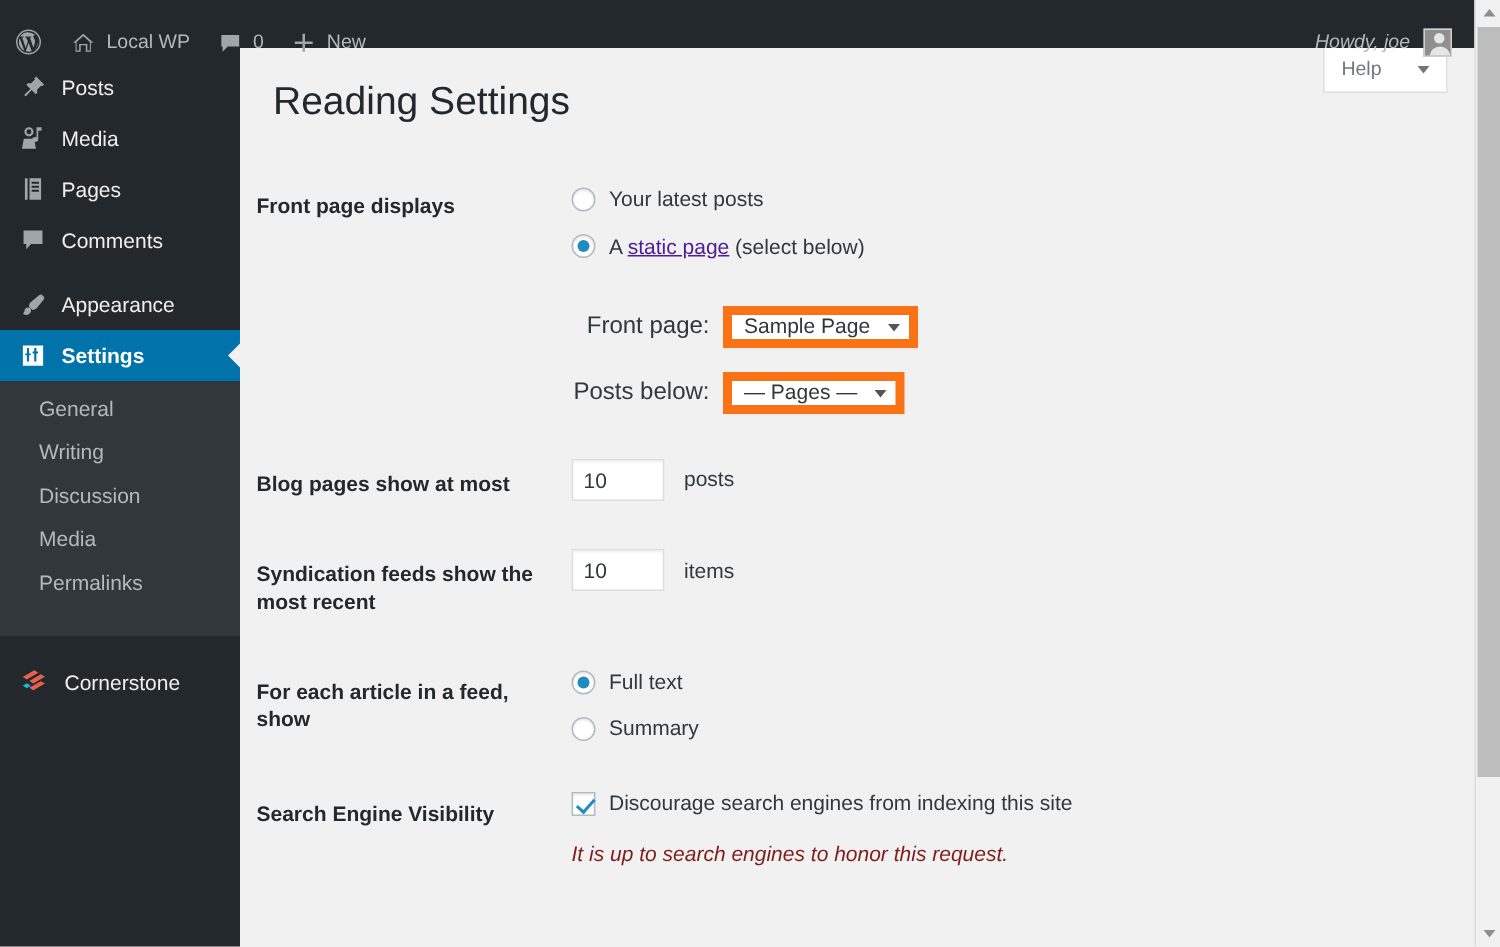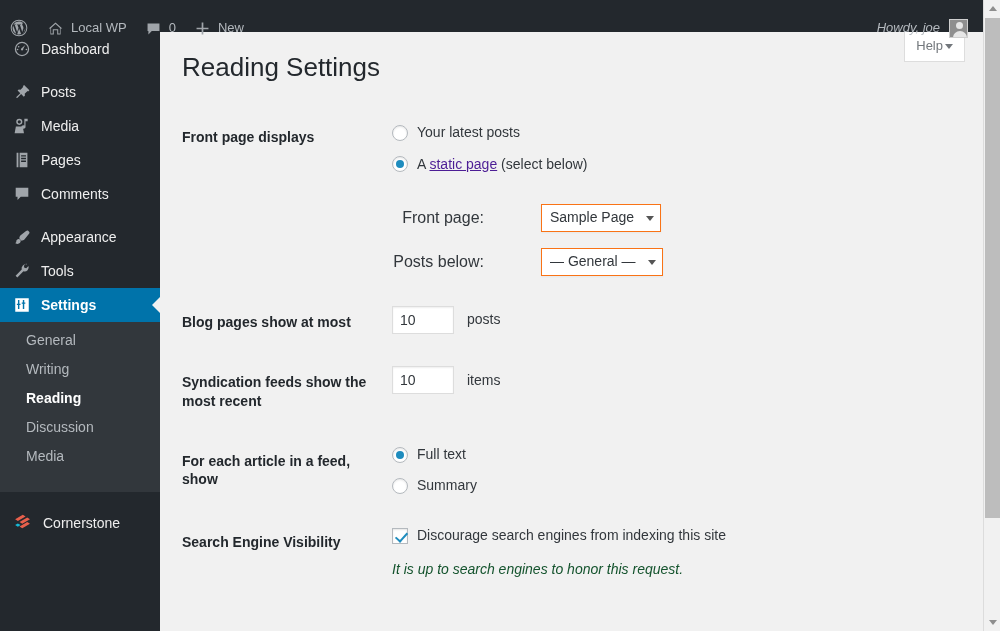--- a/index.html
+++ b/index.html
@@ -99,35 +99,35 @@
     width: 823px; height: 599px;
     background: #f1f1f1;
     overflow: hidden;
   }
   #help-btn {
     position: absolute; top: 0px; right: 18px;
     background: #fff; border: 1px solid #ddd; border-top: none;
     padding: 4px 11px 5px 11px;
     font-size: 13px; color: #72777c; line-height: 20px;
     cursor: pointer;
-    display: flex; align-items: center; gap: 2px;
+    display: flex; align-items: center; gap: 24px;
   }
   .caret-down {
     width: 0; height: 0;
     border-left: 4.5px solid transparent;
     border-right: 4.5px solid transparent;
     border-top: 5px solid #72777c;
   }
   #page-title {
     position: absolute; left: 22px; top: 18px;
     font-size: 26px; font-weight: 400; color: #23282d;
     line-height: 34px;
   }
 
-  table#form { position: absolute; left: 22px; top: 76px; border-collapse: collapse; }
+  table#form { position: absolute; left: 11px; top: 76px; border-collapse: collapse; }
   table#form > tbody > tr > th {
     width: 200px; text-align: left; vertical-align: top;
     padding: 20px 10px 20px 0;
     font-size: 14px; font-weight: 600; color: #23282d;
     line-height: 1.3;
   }
   table#form > tbody > tr > td {
     vertical-align: top; padding: 15px 10px;
     font-size: 14px; color: #32373c; line-height: 1.4;
   }
@@ -155,39 +155,38 @@
     margin-right: 9px; flex: 0 0 16px; position: relative; cursor: pointer;
     box-shadow: inset 0 1px 2px rgba(0,0,0,.1);
   }
   .checkbox.checked::after {
     content: ""; position: absolute; left: 5px; top: 1px;
     width: 5px; height: 10px;
     border: solid #1e8cbe; border-width: 0 2.2px 2.2px 0;
     transform: rotate(42deg);
   }
   .desc {
-    font-style: italic; font-size: 14px; color: #14532d;
+    font-style: italic; font-size: 14px; color: #7f1d1d;
     margin-top: 14px;
   }
 
   
   .sel-row { display: flex; align-items: center; margin-bottom: 16px; }
   .sel-row:last-child { margin-bottom: 0; }
   .sel-label {
     width: 92px; text-align: right; margin-right: 9px;
     font-size: 16px; color: #32373c;
   }
   .select {
     min-width: 108px; height: 28px;
-    border: 1px solid #f97316; background: #fff;
+    border: 6px solid #f97316; background: #fff;
     font-size: 14px; color: #32373c;
     display: flex; align-items: center; justify-content: space-between;
     padding: 0 6px 0 8px; cursor: pointer;
     box-shadow: 0 1px 2px rgba(0,0,0,.04);
-    margin-left: 48px;
   }
   .select .sel-caret {
     width: 0; height: 0; margin-left: 12px;
     border-left: 4px solid transparent;
     border-right: 4px solid transparent;
     border-top: 5px solid #555;
   }
 
   .numfield {
     width: 62px; height: 28px;
@@ -263,104 +262,88 @@
   <div id="ab-right">
     <div class="ab-item">
       <span id="ab-howdy">Howdy, joe</span>
       <span id="avatar"></span>
     </div>
   </div>
 </div>
 
 <div id="sidebar">
 
+
+  <div class="menu-sep"></div>
+
   <div class="menu-item">
     <span class="mi-icon">
       <svg width="18" height="18" viewBox="0 0 20 20">
-          <path d="M10 2a8 8 0 1 0 0 16 8 8 0 0 0 0-16zm0 1.4a6.6 6.6 0 0 1 6.6 6.6A6.6 6.6 0 0 1 10 16.6 6.6 6.6 0 0 1 3.4 10 6.6 6.6 0 0 1 10 3.4zm3.6 2.2-4 3.6a1.3 1.3 0 0 0 .5 2.5 1.3 1.3 0 0 0 1.2-1.7l2.3-4.4zM6.3 6.6a.9.9 0 1 0 0 1.8.9.9 0 0 0 0-1.8zm-1.2 3a.9.9 0 1 0 0 1.8.9.9 0 0 0 0-1.8zm9.8 0a.9.9 0 1 0 0 1.8.9.9 0 0 0 0-1.8z"></path>
-        </svg>
-    </span>
-    <span class="mi-label">Dashboard</span>
+          <path d="M12.3 2.2 10.9 3.6l.6.6-3.1 3.2-2-.3-1.3 1.3 3 3L4 15.3l-.4 1.5 1.5-.4 3.9-4.1 3 3 1.3-1.3-.3-2 3.2-3.1.6.6 1.4-1.4-5.9-5.9z"></path>
+        </svg>
+    </span>
+    <span class="mi-label">Posts</span>
+  </div>
+
+  <div class="menu-item">
+    <span class="mi-icon">
+      <svg width="18" height="18" viewBox="0 0 20 20">
+          <path d="M7 2a3.4 3.4 0 0 0-3.4 3.4A3.4 3.4 0 0 0 7 8.8a3.4 3.4 0 0 0 3.4-3.4A3.4 3.4 0 0 0 7 2zm0 1.6a1.8 1.8 0 1 1 0 3.6 1.8 1.8 0 0 1 0-3.6zM12.6 2v7.4a2.6 2.6 0 0 0-1-.2c-1.3 0-2.3.8-2.3 1.9s1 1.9 2.3 1.9 2.3-.8 2.3-1.9V4.6h2.4V2h-3.7zM3.2 10.6 1.8 18h10.4l-1.4-7.4H3.2z"></path>
+        </svg>
+    </span>
+    <span class="mi-label">Media</span>
+  </div>
+
+  <div class="menu-item">
+    <span class="mi-icon">
+      <svg width="18" height="18" viewBox="0 0 20 20">
+          <path d="M4 2v16h2V2H4zm3.4 0v16H16V2H7.4zm1.6 2.6h5.4v1.5H9V4.6zm0 3h5.4v1.5H9V7.6zm0 3h5.4v1.5H9v-1.5z"></path>
+        </svg>
+    </span>
+    <span class="mi-label">Pages</span>
+  </div>
+
+  <div class="menu-item">
+    <span class="mi-icon">
+      <svg width="18" height="18" viewBox="0 0 20 20">
+          <path d="M3 3h14v10H8.6L5 16.8V13H3V3z"></path>
+        </svg>
+    </span>
+    <span class="mi-label">Comments</span>
   </div>
 
   <div class="menu-sep"></div>
 
   <div class="menu-item">
     <span class="mi-icon">
       <svg width="18" height="18" viewBox="0 0 20 20">
-          <path d="M12.3 2.2 10.9 3.6l.6.6-3.1 3.2-2-.3-1.3 1.3 3 3L4 15.3l-.4 1.5 1.5-.4 3.9-4.1 3 3 1.3-1.3-.3-2 3.2-3.1.6.6 1.4-1.4-5.9-5.9z"></path>
-        </svg>
-    </span>
-    <span class="mi-label">Posts</span>
-  </div>
-
-  <div class="menu-item">
-    <span class="mi-icon">
-      <svg width="18" height="18" viewBox="0 0 20 20">
-          <path d="M7 2a3.4 3.4 0 0 0-3.4 3.4A3.4 3.4 0 0 0 7 8.8a3.4 3.4 0 0 0 3.4-3.4A3.4 3.4 0 0 0 7 2zm0 1.6a1.8 1.8 0 1 1 0 3.6 1.8 1.8 0 0 1 0-3.6zM12.6 2v7.4a2.6 2.6 0 0 0-1-.2c-1.3 0-2.3.8-2.3 1.9s1 1.9 2.3 1.9 2.3-.8 2.3-1.9V4.6h2.4V2h-3.7zM3.2 10.6 1.8 18h10.4l-1.4-7.4H3.2z"></path>
-        </svg>
-    </span>
-    <span class="mi-label">Media</span>
-  </div>
-
-  <div class="menu-item">
-    <span class="mi-icon">
-      <svg width="18" height="18" viewBox="0 0 20 20">
-          <path d="M4 2v16h2V2H4zm3.4 0v16H16V2H7.4zm1.6 2.6h5.4v1.5H9V4.6zm0 3h5.4v1.5H9V7.6zm0 3h5.4v1.5H9v-1.5z"></path>
-        </svg>
-    </span>
-    <span class="mi-label">Pages</span>
-  </div>
-
-  <div class="menu-item">
-    <span class="mi-icon">
-      <svg width="18" height="18" viewBox="0 0 20 20">
-          <path d="M3 3h14v10H8.6L5 16.8V13H3V3z"></path>
-        </svg>
-    </span>
-    <span class="mi-label">Comments</span>
-  </div>
-
-  <div class="menu-sep"></div>
-
-  <div class="menu-item">
-    <span class="mi-icon">
-      <svg width="18" height="18" viewBox="0 0 20 20">
           <path d="M16.9 3.1c-.7-.7-1.6-.5-2.4.1l-6 4.9c-.6.5-1 1.1-1.2 1.8l-.4 1.6 2.6 2.6 1.6-.4c.7-.2 1.3-.6 1.8-1.2l4.9-6c.6-.8.8-1.7.1-2.4zM6.3 12.2c-1.4 0-2.6 1.1-2.6 2.5 0 .8-.3 1.3-.8 1.7-.3.3-.2.6.2.8.6.3 1.3.5 2 .5 1.9 0 3.5-1.5 3.5-3.4 0-1.2-1-2.1-2.3-2.1z"></path>
         </svg>
     </span>
     <span class="mi-label">Appearance</span>
   </div>
 
 
 
-  <div class="menu-item">
-    <span class="mi-icon">
-      <svg width="18" height="18" viewBox="0 0 20 20">
-          <path d="M15.6 2.8a4.6 4.6 0 0 0-5.9 5.6L2.9 15.2l1.9 1.9 6.8-6.8a4.6 4.6 0 0 0 5.6-5.9l-2.5 2.5-2.1-.5-.5-2.1 2.5-2.5z"></path>
-        </svg>
-    </span>
-    <span class="mi-label">Tools</span>
-  </div>
 
   <div class="menu-item current">
     <span class="mi-icon">
       <svg width="18" height="18" viewBox="0 0 20 20">
           <path d="M2.5 2.5h15v15h-15v-15zm3 2v4h-1.2v1.4h1.2v4.6h1.6v-4.6h1.2V8.5H7.1v-4H5.5zm5.4 0v2.6H9.7v1.4h1.2v5.9h1.6V8.5h1.2V7.1h-1.2V4.5h-1.6z"></path>
         </svg>
     </span>
     <span class="mi-label">Settings</span>
   </div>
 
   <div id="submenu">
     <div class="sub-item">General</div>
     <div class="sub-item">Writing</div>
-    <div class="sub-item current">Reading</div>
     <div class="sub-item">Discussion</div>
     <div class="sub-item">Media</div>
+    <div class="sub-item">Permalinks</div>
   </div>
 
   <div id="bottom-sep"></div>
 
   <div id="cornerstone-item">
     <span class="mi-icon">
       <svg width="22" height="22" viewBox="0 0 24 24">
         <path fill="#e8604c" d="M11.8 3.1 3.4 8.0l3.0 1.8 8.4-4.9-3.0-1.8z"></path>
         <path fill="#e8604c" d="M16.6 6.0 8.2 10.9l3.0 1.8 8.4-4.9-3.0-1.8z"></path>
         <path fill="#e8604c" d="M16.6 11.0 8.2 15.9l3.0 1.8 8.4-4.9-3.0-1.8z"></path>
@@ -401,21 +384,21 @@
             <span class="sel-label">Front page:</span>
             <div class="select">
               <span>Sample Page</span>
               <span class="sel-caret"></span>
             </div>
           </div>
 
           <div class="sel-row">
             <span class="sel-label">Posts below:</span>
             <div class="select">
-              <span>— General —</span>
+              <span>— Pages —</span>
               <span class="sel-caret"></span>
             </div>
           </div>
         </td>
       </tr>
 
       <tr>
         <th class="th-tight">Blog pages show at most</th>
         <td>
           <div class="inline-row">

